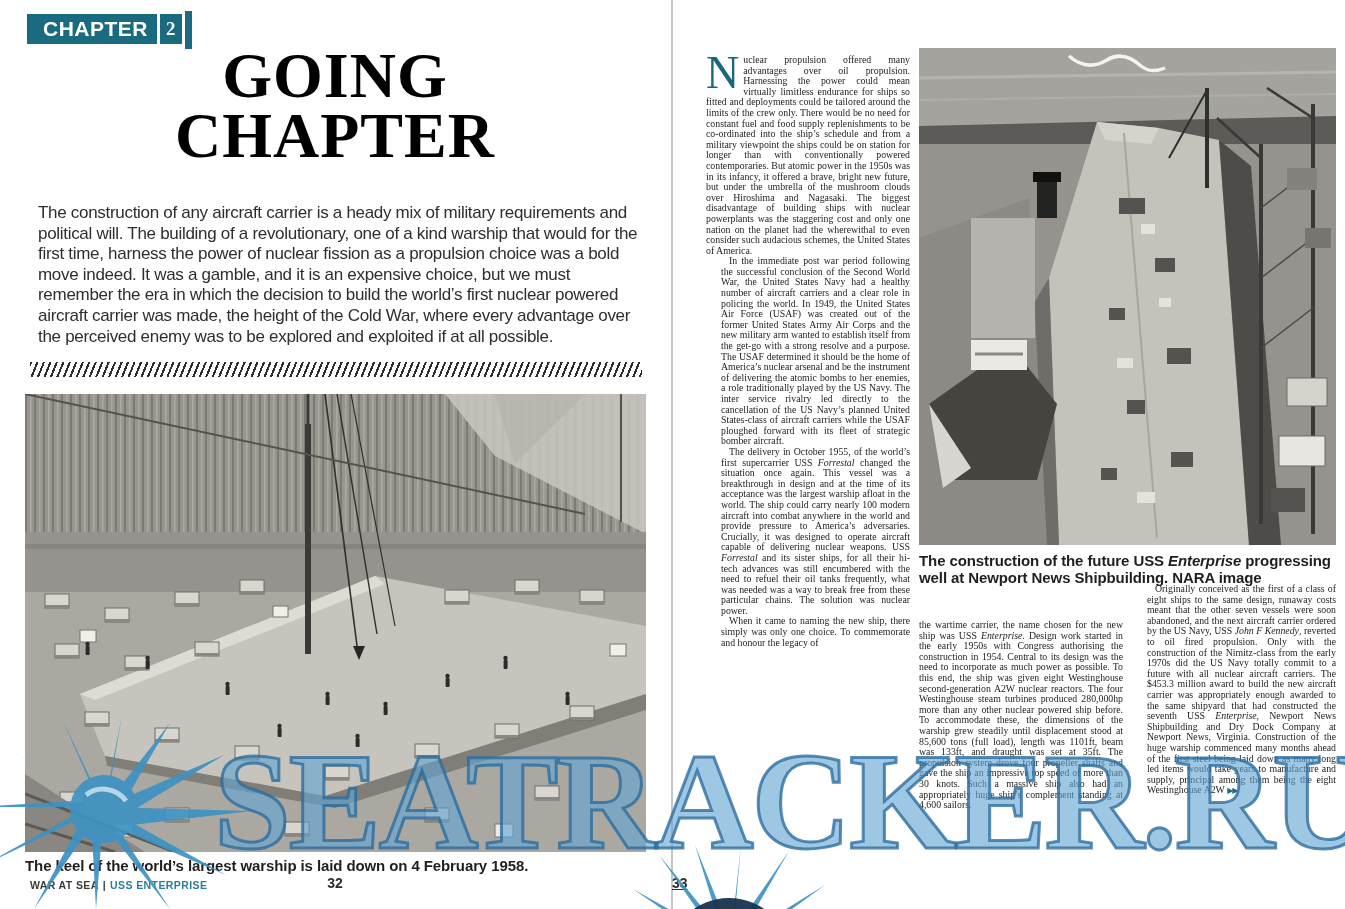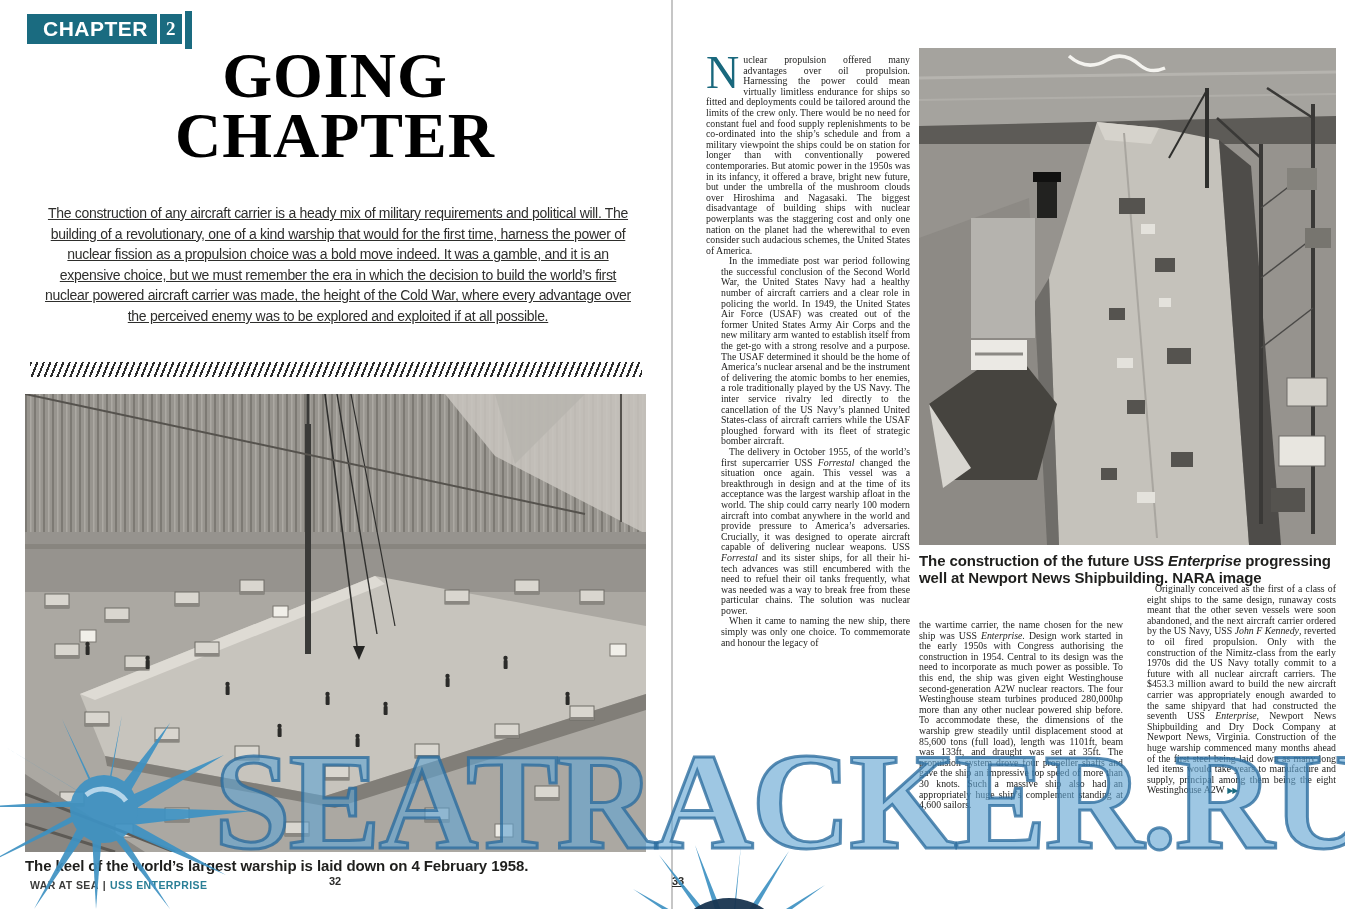--- a/index.html
+++ b/index.html
@@ -11,43 +11,43 @@
   .chapter-badge { position:absolute; left:27px; top:14px; display:flex; align-items:flex-start; }
   .badge-main { background:#1a6b80; color:#fff; font-weight:bold; font-size:21px; line-height:21px;
                 padding:4px 9px 5px 16px; letter-spacing:.5px; }
   .badge-num  { background:#1a6b80; color:#fff; font-weight:bold; font-size:19px; line-height:21px;
                 padding:4px 6px 5px 6px; margin-left:3px; font-family:"Liberation Serif", serif; }
   .badge-bar  { width:7px; height:38px; background:#1a6b80; margin-left:3px; margin-top:-3px; }
 
   .page-title { position:absolute; left:25px; top:46px; width:620px; text-align:center;
                 font-family:"Liberation Serif", serif; font-weight:bold; color:#000000;
                 font-size:64px; line-height:60px; letter-spacing:1px; }
-  .intro { position:absolute; left:38px; top:203px; width:600px; text-align:center;
-           font-size:14px; line-height:20.6px; color:#2e2e2c; letter-spacing:-0.3px;text-decoration:underline; }
+  .intro { position:absolute; left:38px; top:203px; width:600px; 
+           font-size:17px; line-height:20.6px; color:#2e2e2c; letter-spacing:-0.3px; }
   .hatch-divider { position:absolute; left:30px; top:362px; width:612px; height:15px;
            background:repeating-linear-gradient(112deg, #2c2c2c 0 2px, #ffffff 2px 6px); }
 
   .photo { position:absolute; overflow:hidden; background:#a7a49e; }
   .photo svg { display:block; }
   .photo-left  { left:25px;  top:394px; width:621px; height:458px; }
   .photo-right { left:919px; top:48px;  width:417px; height:497px; }
 
   .caption { position:absolute; font-size:15px; font-weight:bold; color:#1f1f1d;
              letter-spacing:-0.1px; }
   .caption em { font-style:italic; }
   .cap-left  { left:25px;  top:857px; width:620px; }
   .cap-right { left:919px; top:552px; width:417px; }
 
   .footer { position:absolute; top:879px; font-size:10.5px; font-weight:bold; letter-spacing:.4px; }
   .footer .dark { color:#3b3b3a; }
   .footer .teal { color:#2a7f96; }
   .footer .sep  { color:#3b3b3a; padding:0 4px; }
   .footer-left  { left:30px; }
   .footer-right { left:919px; width:417px; text-align:right; }
-  .pageno { position:absolute; top:875px; font-size:11px; font-weight:bold; color:#2c2c2a; }
+  .pageno { position:absolute; top:875px; font-size:14px; font-weight:bold; color:#2c2c2a; }
   .pageno-32 { left:25px;  width:620px; text-align:center; }
   .pageno-33 { left:672px; width:664px; text-align:left;text-decoration:underline; }
 
   
   .col { position:absolute; width:204px; font-family:"Liberation Serif", serif;
          font-size:9.8px; line-height:10.6px; color:#1c1c1a; text-align:justify; }
   .col-1 { left:706px;  top:55px; }
   .col-2 { left:919px;  top:584px;margin-top:36px; }
   .col-3 { left:1132px; top:584px; }
   .body-p { margin:0; }

